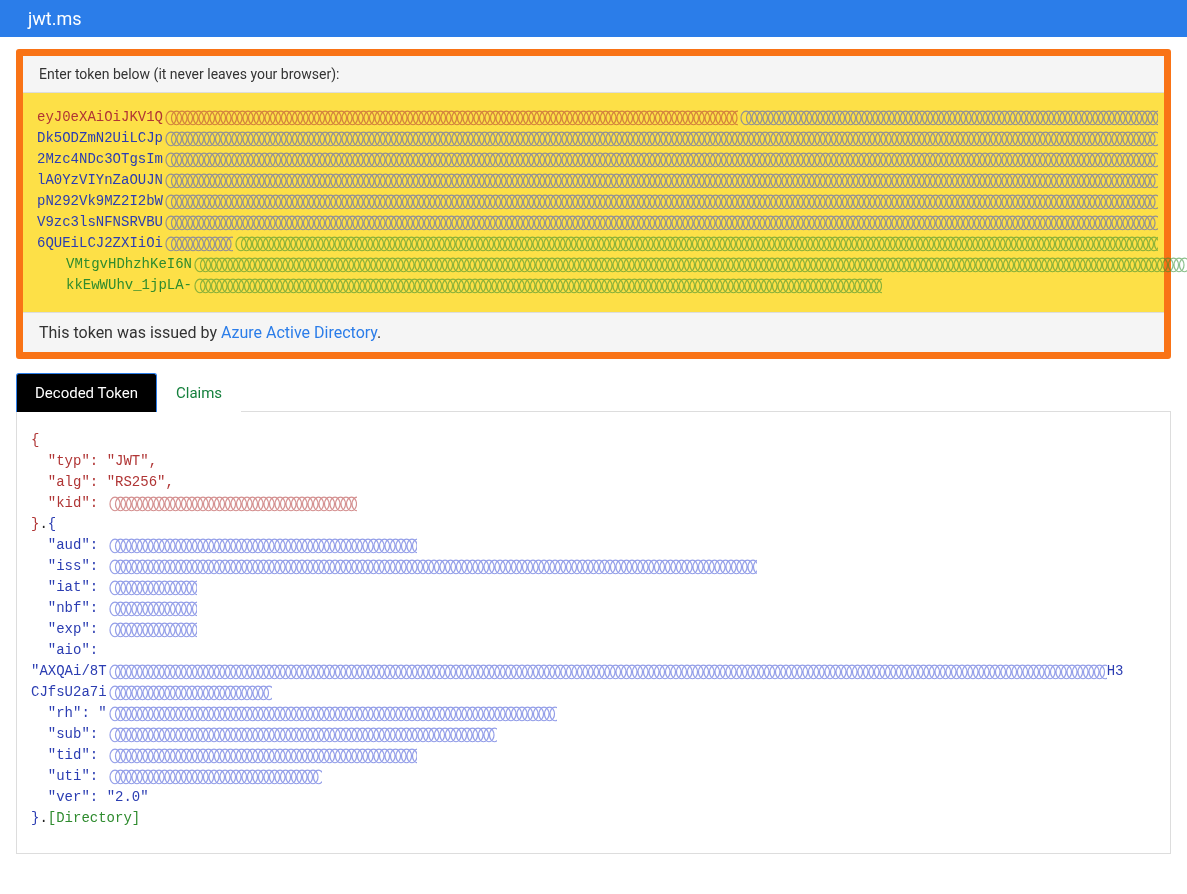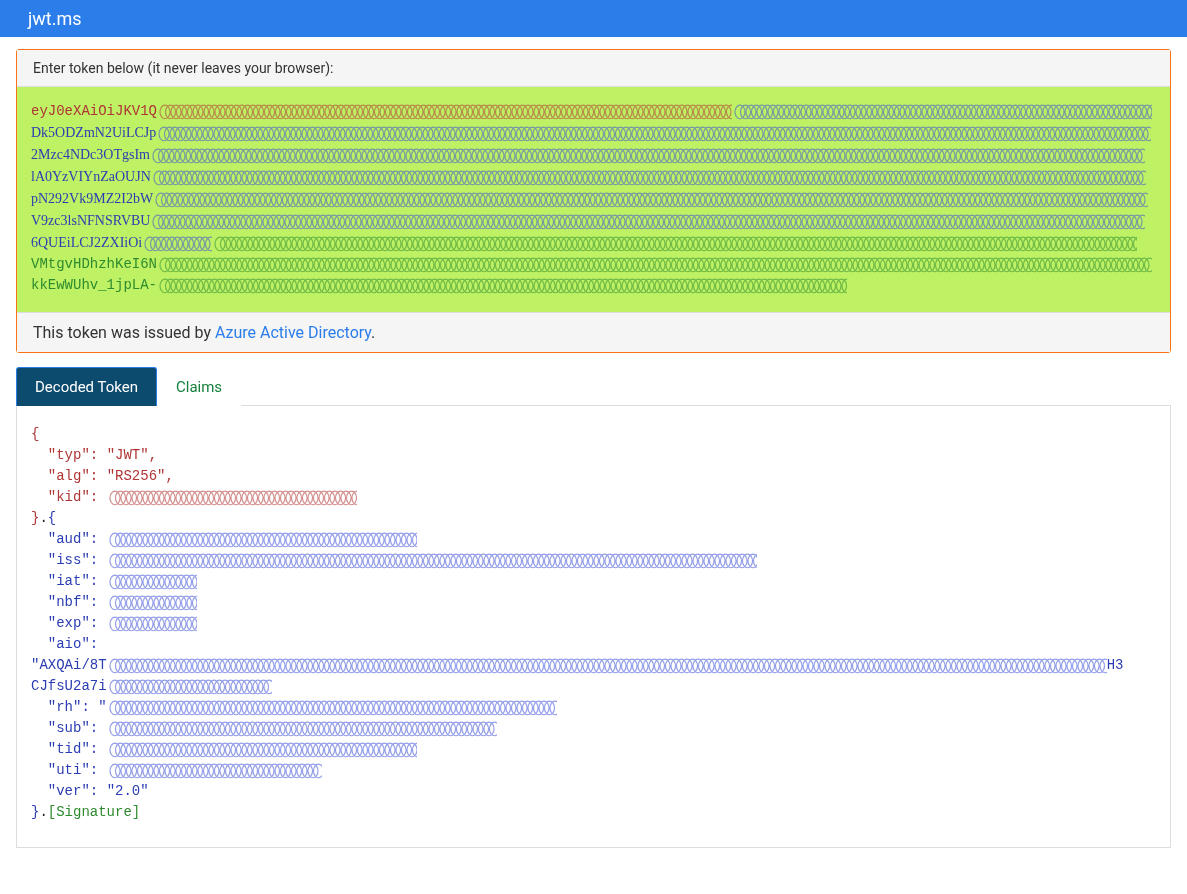--- a/index.html
+++ b/index.html
@@ -14,46 +14,46 @@
     background: #2b7de9;
     color: #fff;
     padding: 8px 28px;
     font-size: 18px;
     font-weight: 400;
   }
   .container {
     padding: 12px 16px 30px 16px;
   }
   .panel {
-    border: 1px solid #f97316;
+    border: 7px solid #f97316;
     border-radius: 3px;
     margin-bottom: 14px;
-    background: #bef264;
+    background: #fde047;
   }
   .panel-header {
     background: #f5f5f5;
     border-bottom: 1px solid #ddd;
     padding: 10px 16px;
     color: #333;
     font-size: 14px;
   }
   .token-body {
     padding: 14px 14px 16px 14px;
     font-family: Consolas, Menlo, Monaco, "Courier New", monospace;
     font-size: 14px;
     line-height: 21px;
     word-break: break-all;
     border-bottom: 1px solid #ddd;
     position: relative;
     min-height: 200px;
   }
   .token-line { white-space: pre; }
   .tok-red { color: #b03535; text-align: right; }
-  .tok-blue { color: #2b3db2; font-family: Liberation Serif, serif; }
-  .tok-green { color: #2e8b2e; }
+  .tok-blue { color: #2b3db2; }
+  .tok-green { color: #2e8b2e; margin-left: 29px; }
   .panel-footer {
     background: #f5f5f5;
     padding: 10px 16px;
     color: #333;
     font-size: 16px;
   }
   .panel-footer a { color: #2b7de9; text-decoration: none; }
   .tabs {
     display: flex;
     border-bottom: 1px solid #ddd;
@@ -62,21 +62,21 @@
     padding: 10px 18px;
     cursor: pointer;
     font-size: 15px;
     color: #15803d;
     border: 1px solid transparent;
     border-bottom: none;
     margin-bottom: -1px;
     background: #fff;
   }
   .tab.active {
-    background: #0c4a6e;
+    background: #000000;
     color: #fff;
     border-color: #2b7de9;
     border-radius: 3px 3px 0 0;
   }
   .decoded-panel {
     border: 1px solid #ddd;
     border-top: none;
     padding: 18px 14px 24px 14px;
     font-family: Consolas, Menlo, Monaco, "Courier New", monospace;
     font-size: 14px;
@@ -193,15 +193,15 @@
 <span class="j-blue">  "sub": </span><span class="scribble" style="width:390px"><svg viewBox="0 0 390 22" preserveAspectRatio="none">
           <path d="M 3 9.9 a 5 6.84 0 1 1 10 0 a 5 6.84 0 1 1 -10 0 M 8.5 9.9 a 5 6.84 0 1 1 10 0 a 5 6.84 0 1 1 -10 0 M 14 9.9 a 5 6.84 0 1 1 10 0 a 5 6.84 0 1 1 -10 0 M 19.5 9.9 a 5 6.84 0 1 1 10 0 a 5 6.84 0 1 1 -10 0 M 25 9.9 a 5 6.84 0 1 1 10 0 a 5 6.84 0 1 1 -10 0 M 30.5 9.9 a 5 6.84 0 1 1 10 0 a 5 6.84 0 1 1 -10 0 M 36 9.9 a 5 6.84 0 1 1 10 0 a 5 6.84 0 1 1 -10 0 M 41.5 9.9 a 5 6.84 0 1 1 10 0 a 5 6.84 0 1 1 -10 0 M 47 9.9 a 5 6.84 0 1 1 10 0 a 5 6.84 0 1 1 -10 0 M 52.5 9.9 a 5 6.84 0 1 1 10 0 a 5 6.84 0 1 1 -10 0 M 58 9.9 a 5 6.84 0 1 1 10 0 a 5 6.84 0 1 1 -10 0 M 63.5 9.9 a 5 6.84 0 1 1 10 0 a 5 6.84 0 1 1 -10 0 M 69 9.9 a 5 6.84 0 1 1 10 0 a 5 6.84 0 1 1 -10 0 M 74.5 9.9 a 5 6.84 0 1 1 10 0 a 5 6.84 0 1 1 -10 0 M 80 9.9 a 5 6.84 0 1 1 10 0 a 5 6.84 0 1 1 -10 0 M 85.5 9.9 a 5 6.84 0 1 1 10 0 a 5 6.84 0 1 1 -10 0 M 91 9.9 a 5 6.84 0 1 1 10 0 a 5 6.84 0 1 1 -10 0 M 96.5 9.9 a 5 6.84 0 1 1 10 0 a 5 6.84 0 1 1 -10 0 M 102 9.9 a 5 6.84 0 1 1 10 0 a 5 6.84 0 1 1 -10 0 M 107.5 9.9 a 5 6.84 0 1 1 10 0 a 5 6.84 0 1 1 -10 0 M 113 9.9 a 5 6.84 0 1 1 10 0 a 5 6.84 0 1 1 -10 0 M 118.5 9.9 a 5 6.84 0 1 1 10 0 a 5 6.84 0 1 1 -10 0 M 124 9.9 a 5 6.84 0 1 1 10 0 a 5 6.84 0 1 1 -10 0 M 129.5 9.9 a 5 6.84 0 1 1 10 0 a 5 6.84 0 1 1 -10 0 M 135 9.9 a 5 6.84 0 1 1 10 0 a 5 6.84 0 1 1 -10 0 M 140.5 9.9 a 5 6.84 0 1 1 10 0 a 5 6.84 0 1 1 -10 0 M 146 9.9 a 5 6.84 0 1 1 10 0 a 5 6.84 0 1 1 -10 0 M 151.5 9.9 a 5 6.84 0 1 1 10 0 a 5 6.84 0 1 1 -10 0 M 157 9.9 a 5 6.84 0 1 1 10 0 a 5 6.84 0 1 1 -10 0 M 162.5 9.9 a 5 6.84 0 1 1 10 0 a 5 6.84 0 1 1 -10 0 M 168 9.9 a 5 6.84 0 1 1 10 0 a 5 6.84 0 1 1 -10 0 M 173.5 9.9 a 5 6.84 0 1 1 10 0 a 5 6.84 0 1 1 -10 0 M 179 9.9 a 5 6.84 0 1 1 10 0 a 5 6.84 0 1 1 -10 0 M 184.5 9.9 a 5 6.84 0 1 1 10 0 a 5 6.84 0 1 1 -10 0 M 190 9.9 a 5 6.84 0 1 1 10 0 a 5 6.84 0 1 1 -10 0 M 195.5 9.9 a 5 6.84 0 1 1 10 0 a 5 6.84 0 1 1 -10 0 M 201 9.9 a 5 6.84 0 1 1 10 0 a 5 6.84 0 1 1 -10 0 M 206.5 9.9 a 5 6.84 0 1 1 10 0 a 5 6.84 0 1 1 -10 0 M 212 9.9 a 5 6.84 0 1 1 10 0 a 5 6.84 0 1 1 -10 0 M 217.5 9.9 a 5 6.84 0 1 1 10 0 a 5 6.84 0 1 1 -10 0 M 223 9.9 a 5 6.84 0 1 1 10 0 a 5 6.84 0 1 1 -10 0 M 228.5 9.9 a 5 6.84 0 1 1 10 0 a 5 6.84 0 1 1 -10 0 M 234 9.9 a 5 6.84 0 1 1 10 0 a 5 6.84 0 1 1 -10 0 M 239.5 9.9 a 5 6.84 0 1 1 10 0 a 5 6.84 0 1 1 -10 0 M 245 9.9 a 5 6.84 0 1 1 10 0 a 5 6.84 0 1 1 -10 0 M 250.5 9.9 a 5 6.84 0 1 1 10 0 a 5 6.84 0 1 1 -10 0 M 256 9.9 a 5 6.84 0 1 1 10 0 a 5 6.84 0 1 1 -10 0 M 261.5 9.9 a 5 6.84 0 1 1 10 0 a 5 6.84 0 1 1 -10 0 M 267 9.9 a 5 6.84 0 1 1 10 0 a 5 6.84 0 1 1 -10 0 M 272.5 9.9 a 5 6.84 0 1 1 10 0 a 5 6.84 0 1 1 -10 0 M 278 9.9 a 5 6.84 0 1 1 10 0 a 5 6.84 0 1 1 -10 0 M 283.5 9.9 a 5 6.84 0 1 1 10 0 a 5 6.84 0 1 1 -10 0 M 289 9.9 a 5 6.84 0 1 1 10 0 a 5 6.84 0 1 1 -10 0 M 294.5 9.9 a 5 6.84 0 1 1 10 0 a 5 6.84 0 1 1 -10 0 M 300 9.9 a 5 6.84 0 1 1 10 0 a 5 6.84 0 1 1 -10 0 M 305.5 9.9 a 5 6.84 0 1 1 10 0 a 5 6.84 0 1 1 -10 0 M 311 9.9 a 5 6.84 0 1 1 10 0 a 5 6.84 0 1 1 -10 0 M 316.5 9.9 a 5 6.84 0 1 1 10 0 a 5 6.84 0 1 1 -10 0 M 322 9.9 a 5 6.84 0 1 1 10 0 a 5 6.84 0 1 1 -10 0 M 327.5 9.9 a 5 6.84 0 1 1 10 0 a 5 6.84 0 1 1 -10 0 M 333 9.9 a 5 6.84 0 1 1 10 0 a 5 6.84 0 1 1 -10 0 M 338.5 9.9 a 5 6.84 0 1 1 10 0 a 5 6.84 0 1 1 -10 0 M 344 9.9 a 5 6.84 0 1 1 10 0 a 5 6.84 0 1 1 -10 0 M 349.5 9.9 a 5 6.84 0 1 1 10 0 a 5 6.84 0 1 1 -10 0 M 355 9.9 a 5 6.84 0 1 1 10 0 a 5 6.84 0 1 1 -10 0 M 360.5 9.9 a 5 6.84 0 1 1 10 0 a 5 6.84 0 1 1 -10 0 M 366 9.9 a 5 6.84 0 1 1 10 0 a 5 6.84 0 1 1 -10 0 M 371.5 9.9 a 5 6.84 0 1 1 10 0 a 5 6.84 0 1 1 -10 0 M 377 9.9 a 5 6.84 0 1 1 10 0 a 5 6.84 0 1 1 -10 0 M 382.5 9.9 a 5 6.84 0 1 1 10 0 a 5 6.84 0 1 1 -10 0 " fill="none" stroke="#3b4fd6" stroke-width="1.2" opacity="0.55"></path>
         </svg></span>
 <span class="j-blue">  "tid": </span><span class="scribble" style="width:310px"><svg viewBox="0 0 310 22" preserveAspectRatio="none">
           <path d="M 3 9.9 a 5 6.84 0 1 1 10 0 a 5 6.84 0 1 1 -10 0 M 8.5 9.9 a 5 6.84 0 1 1 10 0 a 5 6.84 0 1 1 -10 0 M 14 9.9 a 5 6.84 0 1 1 10 0 a 5 6.84 0 1 1 -10 0 M 19.5 9.9 a 5 6.84 0 1 1 10 0 a 5 6.84 0 1 1 -10 0 M 25 9.9 a 5 6.84 0 1 1 10 0 a 5 6.84 0 1 1 -10 0 M 30.5 9.9 a 5 6.84 0 1 1 10 0 a 5 6.84 0 1 1 -10 0 M 36 9.9 a 5 6.84 0 1 1 10 0 a 5 6.84 0 1 1 -10 0 M 41.5 9.9 a 5 6.84 0 1 1 10 0 a 5 6.84 0 1 1 -10 0 M 47 9.9 a 5 6.84 0 1 1 10 0 a 5 6.84 0 1 1 -10 0 M 52.5 9.9 a 5 6.84 0 1 1 10 0 a 5 6.84 0 1 1 -10 0 M 58 9.9 a 5 6.84 0 1 1 10 0 a 5 6.84 0 1 1 -10 0 M 63.5 9.9 a 5 6.84 0 1 1 10 0 a 5 6.84 0 1 1 -10 0 M 69 9.9 a 5 6.84 0 1 1 10 0 a 5 6.84 0 1 1 -10 0 M 74.5 9.9 a 5 6.84 0 1 1 10 0 a 5 6.84 0 1 1 -10 0 M 80 9.9 a 5 6.84 0 1 1 10 0 a 5 6.84 0 1 1 -10 0 M 85.5 9.9 a 5 6.84 0 1 1 10 0 a 5 6.84 0 1 1 -10 0 M 91 9.9 a 5 6.84 0 1 1 10 0 a 5 6.84 0 1 1 -10 0 M 96.5 9.9 a 5 6.84 0 1 1 10 0 a 5 6.84 0 1 1 -10 0 M 102 9.9 a 5 6.84 0 1 1 10 0 a 5 6.84 0 1 1 -10 0 M 107.5 9.9 a 5 6.84 0 1 1 10 0 a 5 6.84 0 1 1 -10 0 M 113 9.9 a 5 6.84 0 1 1 10 0 a 5 6.84 0 1 1 -10 0 M 118.5 9.9 a 5 6.84 0 1 1 10 0 a 5 6.84 0 1 1 -10 0 M 124 9.9 a 5 6.84 0 1 1 10 0 a 5 6.84 0 1 1 -10 0 M 129.5 9.9 a 5 6.84 0 1 1 10 0 a 5 6.84 0 1 1 -10 0 M 135 9.9 a 5 6.84 0 1 1 10 0 a 5 6.84 0 1 1 -10 0 M 140.5 9.9 a 5 6.84 0 1 1 10 0 a 5 6.84 0 1 1 -10 0 M 146 9.9 a 5 6.84 0 1 1 10 0 a 5 6.84 0 1 1 -10 0 M 151.5 9.9 a 5 6.84 0 1 1 10 0 a 5 6.84 0 1 1 -10 0 M 157 9.9 a 5 6.84 0 1 1 10 0 a 5 6.84 0 1 1 -10 0 M 162.5 9.9 a 5 6.84 0 1 1 10 0 a 5 6.84 0 1 1 -10 0 M 168 9.9 a 5 6.84 0 1 1 10 0 a 5 6.84 0 1 1 -10 0 M 173.5 9.9 a 5 6.84 0 1 1 10 0 a 5 6.84 0 1 1 -10 0 M 179 9.9 a 5 6.84 0 1 1 10 0 a 5 6.84 0 1 1 -10 0 M 184.5 9.9 a 5 6.84 0 1 1 10 0 a 5 6.84 0 1 1 -10 0 M 190 9.9 a 5 6.84 0 1 1 10 0 a 5 6.84 0 1 1 -10 0 M 195.5 9.9 a 5 6.84 0 1 1 10 0 a 5 6.84 0 1 1 -10 0 M 201 9.9 a 5 6.84 0 1 1 10 0 a 5 6.84 0 1 1 -10 0 M 206.5 9.9 a 5 6.84 0 1 1 10 0 a 5 6.84 0 1 1 -10 0 M 212 9.9 a 5 6.84 0 1 1 10 0 a 5 6.84 0 1 1 -10 0 M 217.5 9.9 a 5 6.84 0 1 1 10 0 a 5 6.84 0 1 1 -10 0 M 223 9.9 a 5 6.84 0 1 1 10 0 a 5 6.84 0 1 1 -10 0 M 228.5 9.9 a 5 6.84 0 1 1 10 0 a 5 6.84 0 1 1 -10 0 M 234 9.9 a 5 6.84 0 1 1 10 0 a 5 6.84 0 1 1 -10 0 M 239.5 9.9 a 5 6.84 0 1 1 10 0 a 5 6.84 0 1 1 -10 0 M 245 9.9 a 5 6.84 0 1 1 10 0 a 5 6.84 0 1 1 -10 0 M 250.5 9.9 a 5 6.84 0 1 1 10 0 a 5 6.84 0 1 1 -10 0 M 256 9.9 a 5 6.84 0 1 1 10 0 a 5 6.84 0 1 1 -10 0 M 261.5 9.9 a 5 6.84 0 1 1 10 0 a 5 6.84 0 1 1 -10 0 M 267 9.9 a 5 6.84 0 1 1 10 0 a 5 6.84 0 1 1 -10 0 M 272.5 9.9 a 5 6.84 0 1 1 10 0 a 5 6.84 0 1 1 -10 0 M 278 9.9 a 5 6.84 0 1 1 10 0 a 5 6.84 0 1 1 -10 0 M 283.5 9.9 a 5 6.84 0 1 1 10 0 a 5 6.84 0 1 1 -10 0 M 289 9.9 a 5 6.84 0 1 1 10 0 a 5 6.84 0 1 1 -10 0 M 294.5 9.9 a 5 6.84 0 1 1 10 0 a 5 6.84 0 1 1 -10 0 M 300 9.9 a 5 6.84 0 1 1 10 0 a 5 6.84 0 1 1 -10 0 M 305.5 9.9 a 5 6.84 0 1 1 10 0 a 5 6.84 0 1 1 -10 0 " fill="none" stroke="#3b4fd6" stroke-width="1.2" opacity="0.55"></path>
         </svg></span>
 <span class="j-blue">  "uti": </span><span class="scribble" style="width:215px"><svg viewBox="0 0 215 22" preserveAspectRatio="none">
           <path d="M 3 9.9 a 5 6.84 0 1 1 10 0 a 5 6.84 0 1 1 -10 0 M 8.5 9.9 a 5 6.84 0 1 1 10 0 a 5 6.84 0 1 1 -10 0 M 14 9.9 a 5 6.84 0 1 1 10 0 a 5 6.84 0 1 1 -10 0 M 19.5 9.9 a 5 6.84 0 1 1 10 0 a 5 6.84 0 1 1 -10 0 M 25 9.9 a 5 6.84 0 1 1 10 0 a 5 6.84 0 1 1 -10 0 M 30.5 9.9 a 5 6.84 0 1 1 10 0 a 5 6.84 0 1 1 -10 0 M 36 9.9 a 5 6.84 0 1 1 10 0 a 5 6.84 0 1 1 -10 0 M 41.5 9.9 a 5 6.84 0 1 1 10 0 a 5 6.84 0 1 1 -10 0 M 47 9.9 a 5 6.84 0 1 1 10 0 a 5 6.84 0 1 1 -10 0 M 52.5 9.9 a 5 6.84 0 1 1 10 0 a 5 6.84 0 1 1 -10 0 M 58 9.9 a 5 6.84 0 1 1 10 0 a 5 6.84 0 1 1 -10 0 M 63.5 9.9 a 5 6.84 0 1 1 10 0 a 5 6.84 0 1 1 -10 0 M 69 9.9 a 5 6.84 0 1 1 10 0 a 5 6.84 0 1 1 -10 0 M 74.5 9.9 a 5 6.84 0 1 1 10 0 a 5 6.84 0 1 1 -10 0 M 80 9.9 a 5 6.84 0 1 1 10 0 a 5 6.84 0 1 1 -10 0 M 85.5 9.9 a 5 6.84 0 1 1 10 0 a 5 6.84 0 1 1 -10 0 M 91 9.9 a 5 6.84 0 1 1 10 0 a 5 6.84 0 1 1 -10 0 M 96.5 9.9 a 5 6.84 0 1 1 10 0 a 5 6.84 0 1 1 -10 0 M 102 9.9 a 5 6.84 0 1 1 10 0 a 5 6.84 0 1 1 -10 0 M 107.5 9.9 a 5 6.84 0 1 1 10 0 a 5 6.84 0 1 1 -10 0 M 113 9.9 a 5 6.84 0 1 1 10 0 a 5 6.84 0 1 1 -10 0 M 118.5 9.9 a 5 6.84 0 1 1 10 0 a 5 6.84 0 1 1 -10 0 M 124 9.9 a 5 6.84 0 1 1 10 0 a 5 6.84 0 1 1 -10 0 M 129.5 9.9 a 5 6.84 0 1 1 10 0 a 5 6.84 0 1 1 -10 0 M 135 9.9 a 5 6.84 0 1 1 10 0 a 5 6.84 0 1 1 -10 0 M 140.5 9.9 a 5 6.84 0 1 1 10 0 a 5 6.84 0 1 1 -10 0 M 146 9.9 a 5 6.84 0 1 1 10 0 a 5 6.84 0 1 1 -10 0 M 151.5 9.9 a 5 6.84 0 1 1 10 0 a 5 6.84 0 1 1 -10 0 M 157 9.9 a 5 6.84 0 1 1 10 0 a 5 6.84 0 1 1 -10 0 M 162.5 9.9 a 5 6.84 0 1 1 10 0 a 5 6.84 0 1 1 -10 0 M 168 9.9 a 5 6.84 0 1 1 10 0 a 5 6.84 0 1 1 -10 0 M 173.5 9.9 a 5 6.84 0 1 1 10 0 a 5 6.84 0 1 1 -10 0 M 179 9.9 a 5 6.84 0 1 1 10 0 a 5 6.84 0 1 1 -10 0 M 184.5 9.9 a 5 6.84 0 1 1 10 0 a 5 6.84 0 1 1 -10 0 M 190 9.9 a 5 6.84 0 1 1 10 0 a 5 6.84 0 1 1 -10 0 M 195.5 9.9 a 5 6.84 0 1 1 10 0 a 5 6.84 0 1 1 -10 0 M 201 9.9 a 5 6.84 0 1 1 10 0 a 5 6.84 0 1 1 -10 0 M 206.5 9.9 a 5 6.84 0 1 1 10 0 a 5 6.84 0 1 1 -10 0 " fill="none" stroke="#3b4fd6" stroke-width="1.2" opacity="0.55"></path>
         </svg></span>
 <span class="j-blue">  "ver": </span><span class="j-blue">"2.0"</span>
-<span class="j-blue">}</span><span class="j-black">.</span><span class="j-green">[Signature]</span></div>
+<span class="j-blue">}</span><span class="j-black">.</span><span class="j-green">[Directory]</span></div>
 
 </div>
 
 </body></html>

